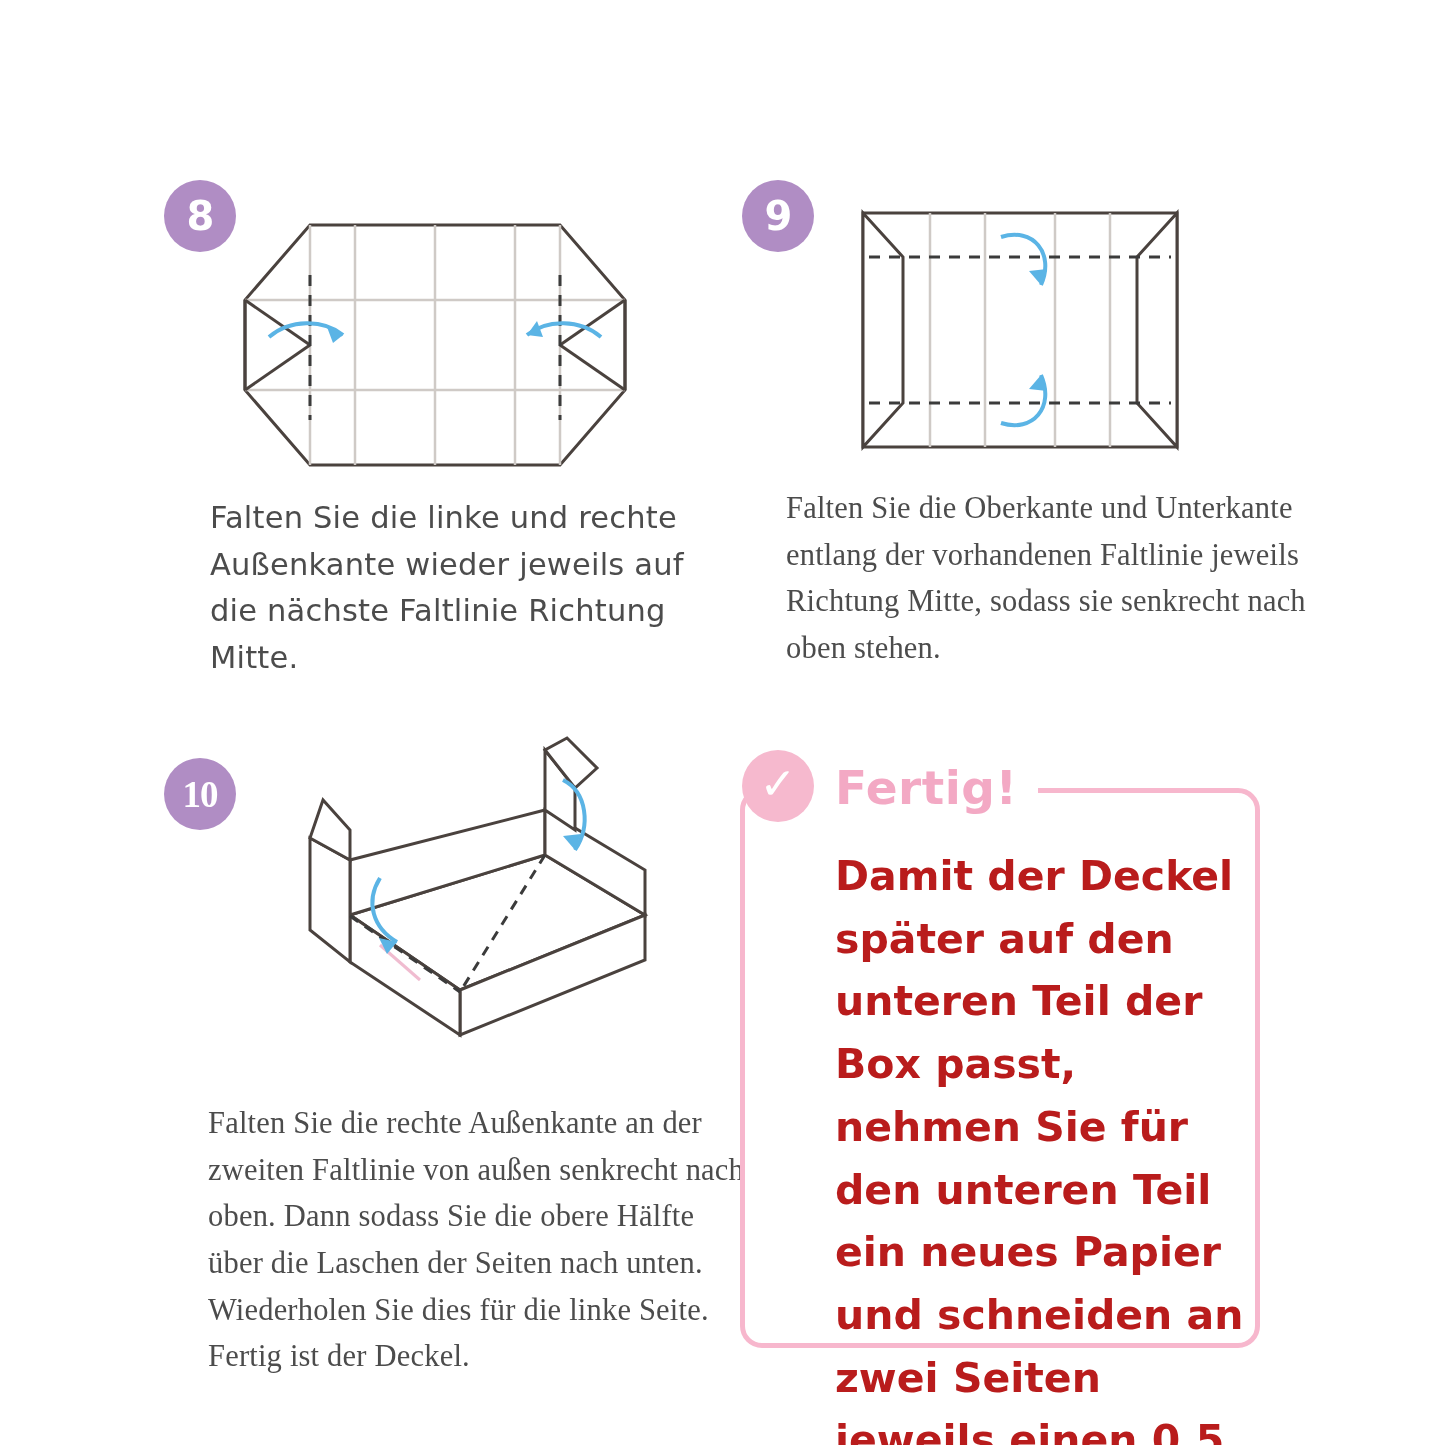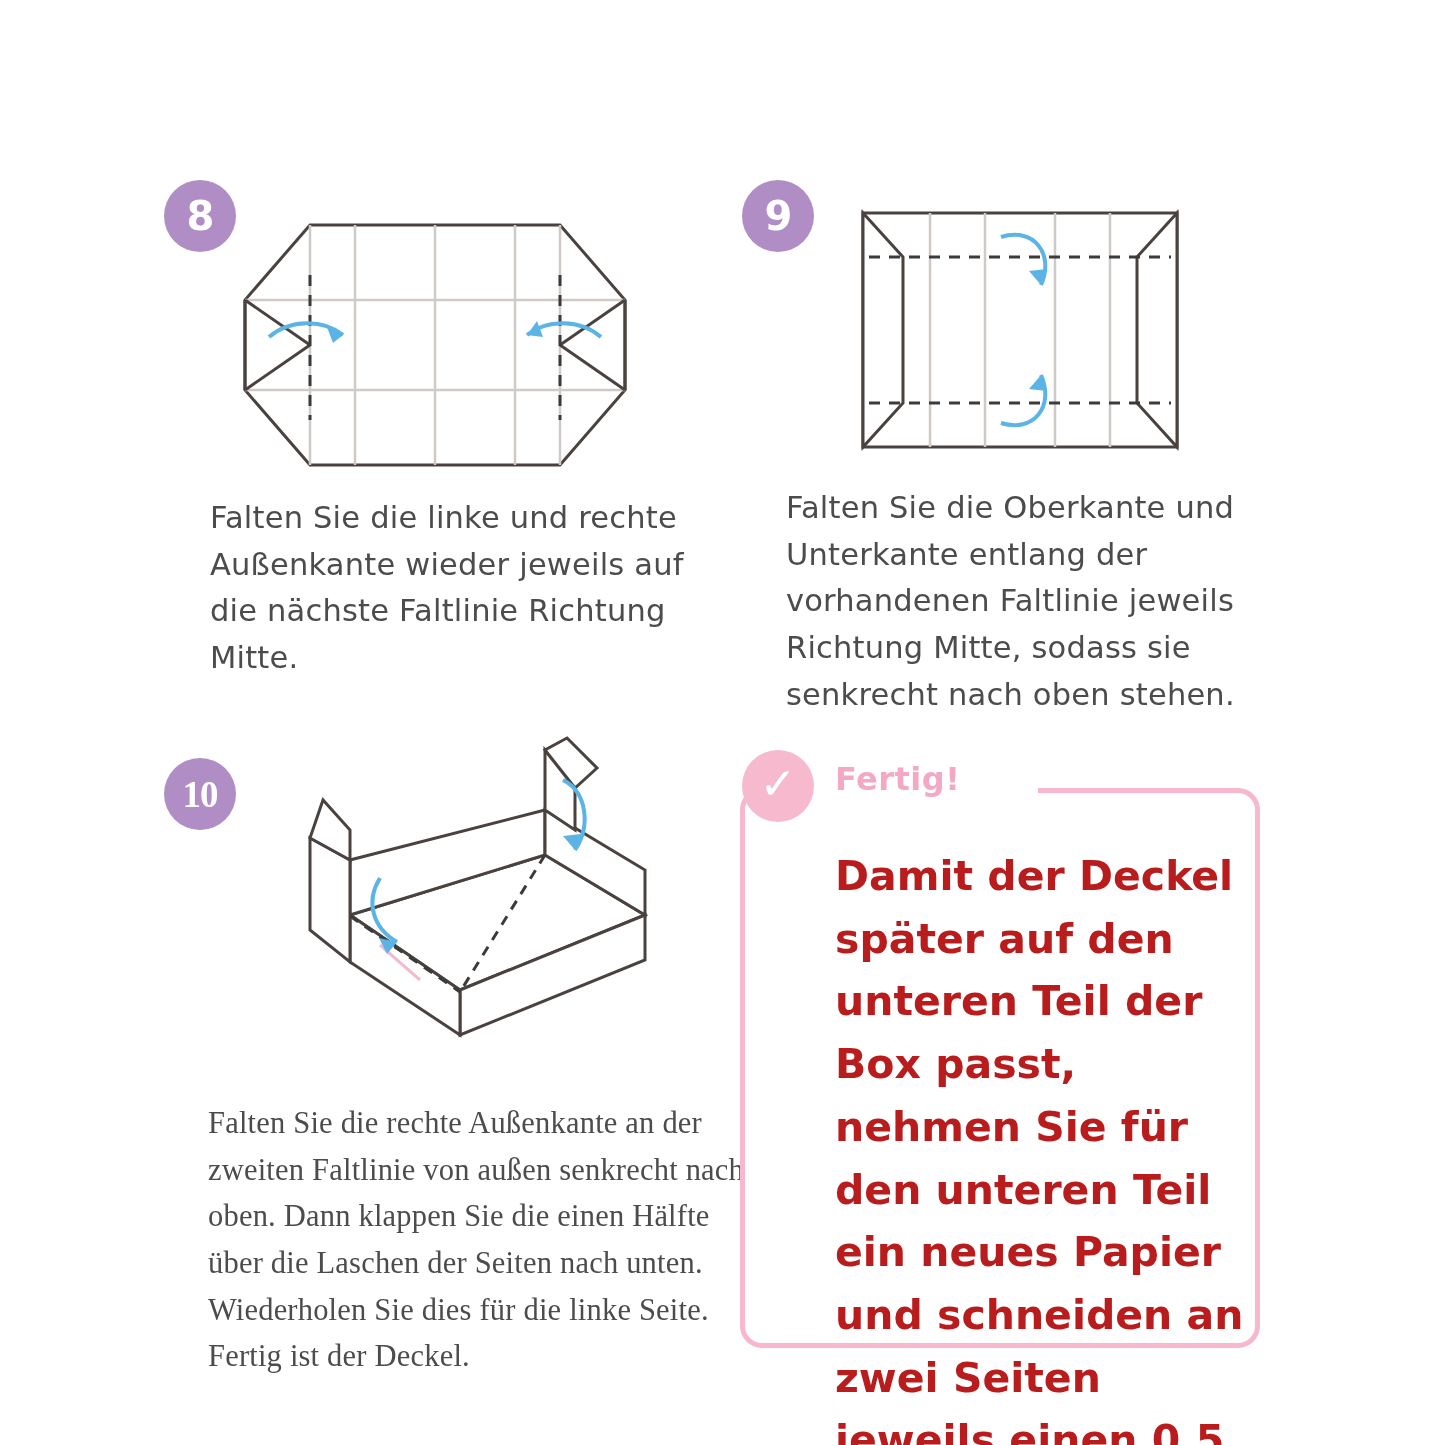--- a/index.html
+++ b/index.html
@@ -59,21 +59,21 @@
   
   .caption {
     position: absolute;
     font-size: 30.5px;
     line-height: 1.53;
     color: #4c4c4c;
     letter-spacing: 0.2px;
     margin-left: 48px;
   }
   .cap-8  { left: 12px;  top: 330px; width: 520px; }
-  .cap-9  { left: 8px;   top: 320px; width: 545px; }
+  .cap-9  { left: 8px;   top: 320px; width: 545px; font-family: Liberation Serif, serif; }
   .cap-10 { left: 10px;  top: 370px; width: 545px; }
 
   
   .check-circle {
     position: absolute;
     left: 12px;
     top: 10px;
     width: 72px;
     height: 72px;
     border-radius: 50%;
@@ -86,21 +86,21 @@
     color: #ffffff;
     font-size: 44px;
     font-weight: bold;
     line-height: 1;
     margin-top: -4px;
   }
   .done-title {
     position: absolute;
     left: 105px;
     top: 20px;
-    font-size: 32px;
+    font-size: 47px;
     font-weight: bold;
     color: #f3a9c4;
     letter-spacing: 0.5px;
   }
   .done-box {
     position: absolute;
     left: 10px;
     top: 48px;
     width: 520px;
     height: 560px;
@@ -250,21 +250,21 @@
 
         <g fill="none" stroke="#5bb4e5" stroke-width="4">
           <path d="M318 50 C 342 62, 346 96, 330 120"></path>
           <path d="M135 148 C 120 172, 128 198, 152 212"></path>
         </g>
         <polygon points="330,120 318,106 336,104" fill="#5bb4e5"></polygon>
         <polygon points="152,212 134,208 142,224" fill="#5bb4e5"></polygon>
       </svg>
     </div>
 
-    <div class="caption cap-10">Falten Sie die rechte Außenkante an der zweiten Faltlinie von außen senkrecht nach oben. Dann klappen Sie die einen Hälfte  über die Laschen der Seiten nach unten. Wiederholen Sie dies für die linke Seite. Fertig ist der Deckel.</div>
+    <div class="caption cap-10">Falten Sie die rechte Außenkante an der zweiten Faltlinie von außen senkrecht nach oben. Dann sodass Sie die obere Hälfte  über die Laschen der Seiten nach unten. Wiederholen Sie dies für die linke Seite. Fertig ist der Deckel.</div>
   </div>
 
   <div class="cell cell-done">
     <div class="done-box"></div>
     <div class="done-notch"></div>
 
     <div class="check-circle">
       <span class="check-glyph">✓</span>
     </div>
     <div class="done-title">Fertig!</div>

